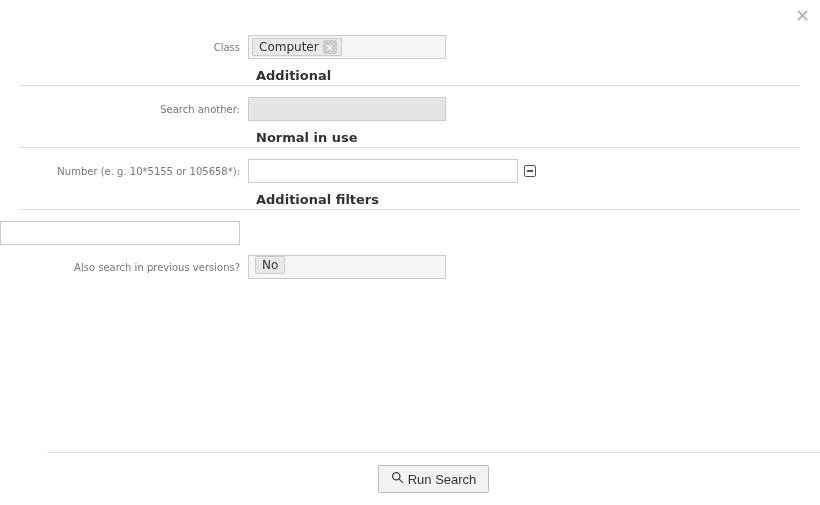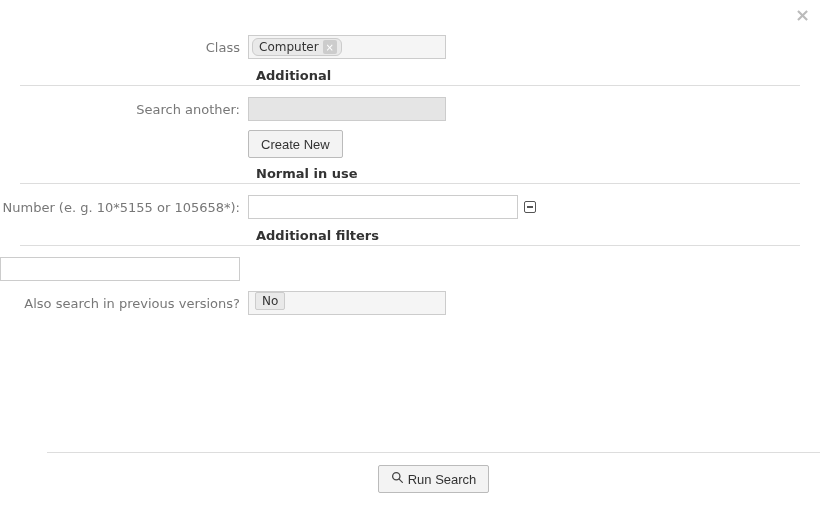--- a/index.html
+++ b/index.html
@@ -3,29 +3,29 @@
 <meta charset="utf-8">
 <style>
   * { box-sizing: border-box; margin: 0; padding: 0; }
   html, body { width: 820px; height: 505px; font-family: "Segoe UI", "DejaVu Sans", sans-serif; font-size: 13px; color: #333; background: #fff; overflow: hidden; }
   .modal { position: relative; width: 820px; height: 505px; }
   .close { position: absolute; top: 6px; right: 10px; font-size: 18px; color: #bbb; font-weight: bold; cursor: pointer; line-height: 1; }
 
   .body { padding-top: 30px; }
 
   .row { display: flex; align-items: center; min-height: 34px; padding: 4px 0; }
-  .label { width: 248px; text-align: right; padding-right: 8px; color: #777; font-size: 13px; }
+  .label { width: 248px; text-align: right; padding-right: 8px; color: #777; font-size: 10px; }
   .value { flex: 1; display: flex; align-items: center; }
 
   .heading-row { border-bottom: 1px solid #ddd; margin: 4px 20px 6px 20px; padding: 0 0 2px 236px; }
   .heading { font-weight: bold; font-size: 13px; color: #333; }
 
   
   .tag-field { width: 198px; height: 24px; background: #f5f5f5; border: 1px solid #ccc; padding: 2px 3px; display: flex; align-items: center; }
-  .tag { display: inline-flex; align-items: center; background: #e9e9e9; border: 1px solid #ccc; padding: 1px 4px 1px 6px; font-size: 12px; color: #333; border-radius: 6px; }
+  .tag { display: inline-flex; align-items: center; background: #e9e9e9; border: 1px solid #ccc; padding: 1px 4px 1px 6px; font-size: 12px; color: #333; border-radius: 1px; }
   .tag-x { margin-left: 4px; width: 14px; height: 14px; background: #ccc; color: #fff; font-size: 10px; display: inline-flex; align-items: center; justify-content: center; border-radius: 2px; cursor: pointer; }
 
   .select-like { width: 198px; height: 24px; background: #f5f5f5; border: 1px solid #ccc; display: flex; align-items: flex-start; padding: 0 6px; font-size: 12px; }
   .select-inner { background: #e9e9e9; border: 1px solid #ccc; padding: 1px 6px; border-radius: 2px; font-size: 12px; }
 
   input.text { height: 24px; border: 1px solid #ccc; background: #fff; padding: 0 6px; font-size: 13px; }
   input.text.readonly { background: #e5e5e5; }
   .w198 { width: 198px; }
   .w270 { width: 270px; }
   .w240 { width: 240px; }
@@ -63,28 +63,20 @@
     <div class="heading-row">
       <span class="heading">Additional</span>
     </div>
 
     <div class="row">
       <div class="label">Search another:</div>
       <div class="value">
         <input type="text" readonly="" class="text readonly w198" value="" style="">
       </div>
     </div>
-    <div class="row">
-      <div class="label"></div>
-      <div class="value">
-        <button class="btn">
-          <span>Create New</span>
-        </button>
-      </div>
-    </div>
 
     <div class="heading-row">
       <span class="heading">Normal in use</span>
     </div>
 
     <div class="row">
       <div class="label">Number (e. g. 10*5155 or 105658*):</div>
       <div class="value">
         <input type="text" class="text w270" value="" style="">
         <span class="minus-icon"></span>

